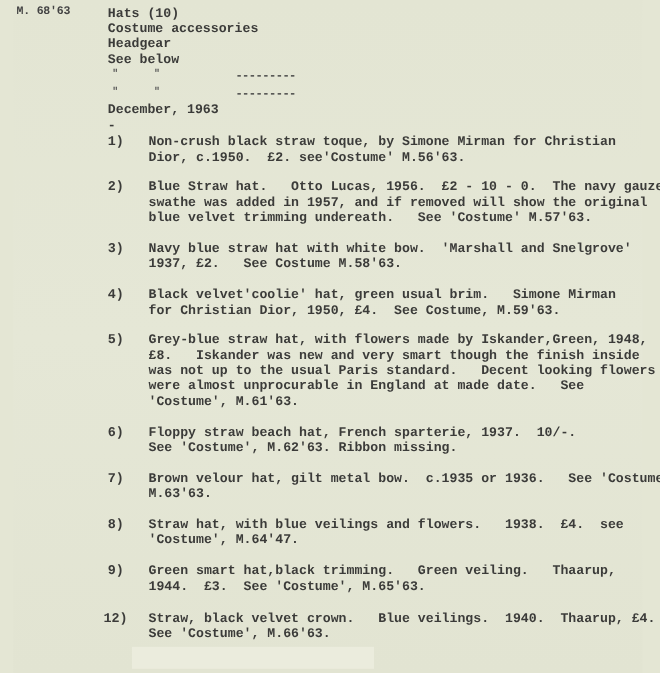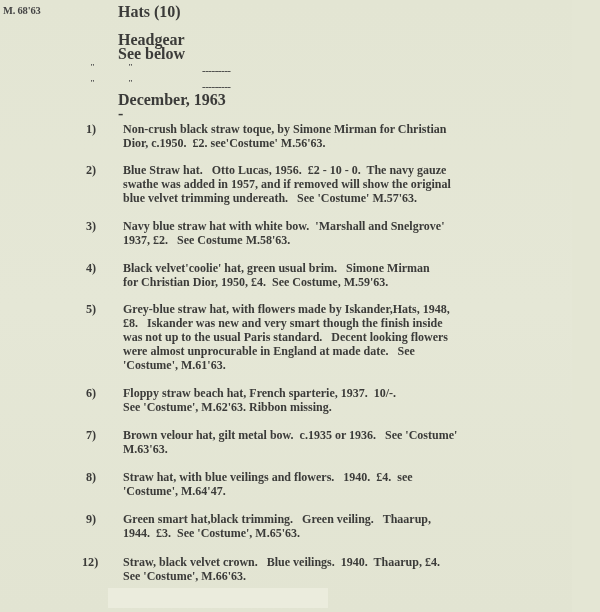--- a/index.html
+++ b/index.html
@@ -10,43 +10,41 @@
       width: 600px;
       height: 612px;
       background: #e4e6d4;
       overflow: hidden;
       position: relative;
       font-family: "Liberation Mono", "DejaVu Sans Mono", monospace;
       color: #3a3a38;
     }
     .page {
       position: absolute;
-      left: 0; top: 0;
+      left: 12px; top: 0;
       width: 572px; height: 612px;
       background: linear-gradient(180deg, #e3e5d3 0%, #e5e7d6 50%, #e2e4d2 100%);
-      font-family: Liberation Serif, serif;
     }
     .ref {
       position: absolute;
       left: 3px;
       top: 5px;
       font-size: 10.5px;
       letter-spacing: -0.2px;
       color: #444;
       font-weight: bold;
     }
     .hdr-line {
       position: absolute;
       left: 86px;
-      font-size: 16px;
+      font-size: 12px;
       font-weight: bold;
       line-height: 14px;
       white-space: pre;
       color: #3b3b39;
-      margin-left: 32px;
     }
     .ditto {
       position: absolute;
       font-size: 9px;
       font-weight: bold;
       color: #555;
     }
     .dashes {
       position: absolute;
       left: 202px;
@@ -88,20 +86,21 @@
     }
   </style>
 </head>
 <body>
 
 <div class="page">
 
   <div class="ref">M. 68'63</div>
 
   <div class="hdr-line" style="top:5px;">Hats (10)</div>
+  <div class="hdr-line" style="top:19px;">Costume accessories</div>
   <div class="hdr-line" style="top:33px;">Headgear</div>
   <div class="hdr-line" style="top:47px;">See below</div>
 
   <div class="ditto" style="left:90px; top:62px;">"</div>
   <div class="ditto" style="left:128px; top:62px;">"</div>
   <div class="dashes" style="top:64px;">---------</div>
 
   <div class="ditto" style="left:90px; top:78px;">"</div>
   <div class="ditto" style="left:128px; top:78px;">"</div>
   <div class="dashes" style="top:80px;">---------</div>
@@ -129,42 +128,42 @@
   </div>
 
   <div class="item" style="top:261px;">
     <div class="item-num">4)</div>
     <div class="item-text"><span>Black velvet'coolie' hat, green usual brim.   Simone Mirman</span>
 <span>for Christian Dior, 1950, £4.  See Costume, M.59'63.</span></div>
   </div>
 
   <div class="item" style="top:302px;">
     <div class="item-num">5)</div>
-    <div class="item-text"><span>Grey-blue straw hat, with flowers made by Iskander,Hats, 1948,</span>
+    <div class="item-text"><span>Grey-blue straw hat, with flowers made by Iskander,Green, 1948,</span>
 <span>£8.   Iskander was new and very smart though the finish inside</span>
 <span>was not up to the usual Paris standard.   Decent looking flowers</span>
 <span>were almost unprocurable in England at made date.   See</span>
 <span>'Costume', M.61'63.</span></div>
   </div>
 
   <div class="item" style="top:386px;">
     <div class="item-num">6)</div>
     <div class="item-text"><span>Floppy straw beach hat, French sparterie, 1937.  10/-.</span>
 <span>See 'Costume', M.62'63. Ribbon missing.</span></div>
   </div>
 
   <div class="item" style="top:428px;">
     <div class="item-num">7)</div>
     <div class="item-text"><span>Brown velour hat, gilt metal bow.  c.1935 or 1936.   See 'Costume'</span>
 <span>M.63'63.</span></div>
   </div>
 
   <div class="item" style="top:470px;">
     <div class="item-num">8)</div>
-    <div class="item-text"><span>Straw hat, with blue veilings and flowers.   1940.  £4.  see</span>
+    <div class="item-text"><span>Straw hat, with blue veilings and flowers.   1938.  £4.  see</span>
 <span>'Costume', M.64'47.</span></div>
   </div>
 
   <div class="item" style="top:512px;">
     <div class="item-num">9)</div>
     <div class="item-text"><span>Green smart hat,black trimming.   Green veiling.   Thaarup,</span>
 <span>1944.  £3.  See 'Costume', M.65'63.</span></div>
   </div>
 
   <div class="item" style="top:555px;">

